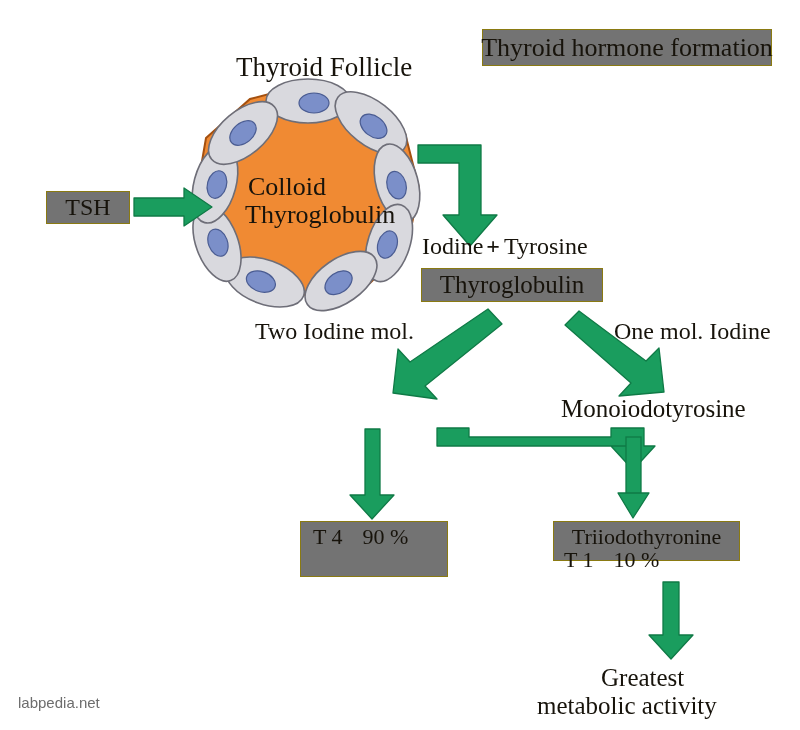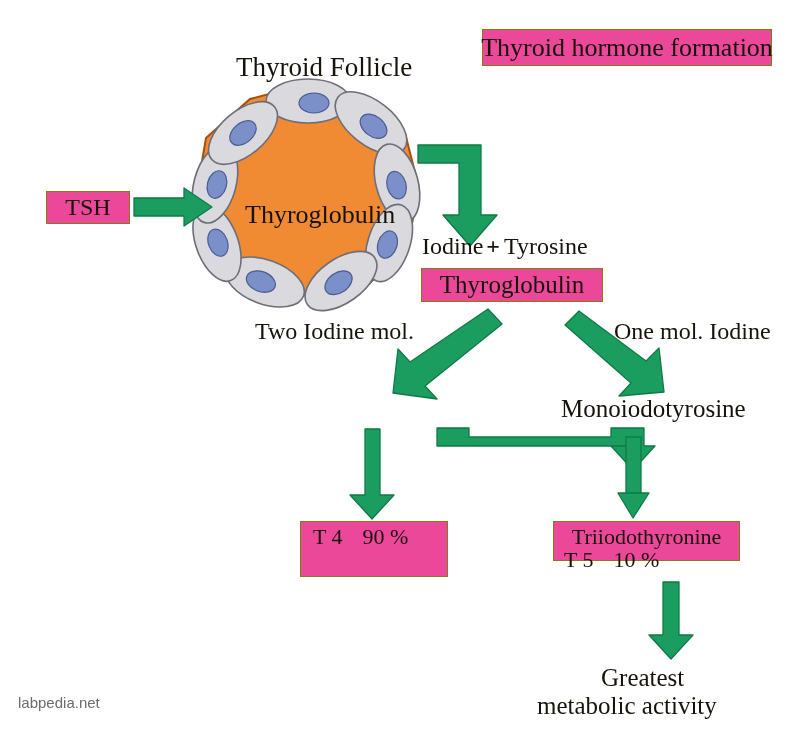--- a/index.html
+++ b/index.html
@@ -14,21 +14,21 @@
     position: relative;
     width: 800px;
     height: 730px;
     background: #ffffff;
     overflow: hidden;
   }
 
   
   .ybox {
     position: absolute;
-    background: #ec4899;
+    background: #737373;
     border: 1.5px solid #8A7A12;
     color: #17130b;
     text-align: center;
     line-height: 1.05;
     box-sizing: border-box;
     white-space: nowrap;
   }
 
   #title-box {
     left: 482px; top: 29px;
@@ -173,20 +173,21 @@
       <path d="M663,582 L679,582 L679,635 L693,635 L671,659 L649,635 L663,635 Z" fill="#1A9D5E" stroke="#0F7A46" stroke-width="1.3" stroke-linejoin="round"></path>
     </g>
   </svg>
 
   <div class="ybox" id="title-box">
     <span>Thyroid hormone formation</span>
   </div>
 
   <div class="plain" id="lbl-follicle">Thyroid Follicle</div>
 
+  <div class="plain" id="lbl-colloid">Colloid</div>
 
   <div class="plain" id="lbl-thyroglob">Thyroglobulin</div>
 
   <div class="ybox" id="tsh-box">
     <span>TSH</span>
   </div>
 
   <div class="plain" id="lbl-iodine-tyrosine">
     <span>Iodine</span><span class="plus">+</span><span>Tyrosine</span>
   </div>
@@ -201,21 +202,21 @@
 
 
   <div class="plain" id="lbl-mit">Monoiodotyrosine</div>
 
   <div class="ybox" id="t4-box">
     <span class="box-line2"><span>T 4</span><span class="pct">90 %</span></span>
   </div>
 
   <div class="ybox" id="t3-box">
     <span class="box-line1">Triiodothyronine</span>
-    <span class="box-line2"><span>T 5</span><span class="pct">10 %</span></span>
+    <span class="box-line2"><span>T 1</span><span class="pct">10 %</span></span>
   </div>
 
   <div class="plain" id="lbl-greatest">Greatest</div>
   <div class="plain" id="lbl-metabolic">metabolic activity</div>
 
   <div class="plain" id="watermark">labpedia.net</div>
 
 </div>
 
 </body></html>

